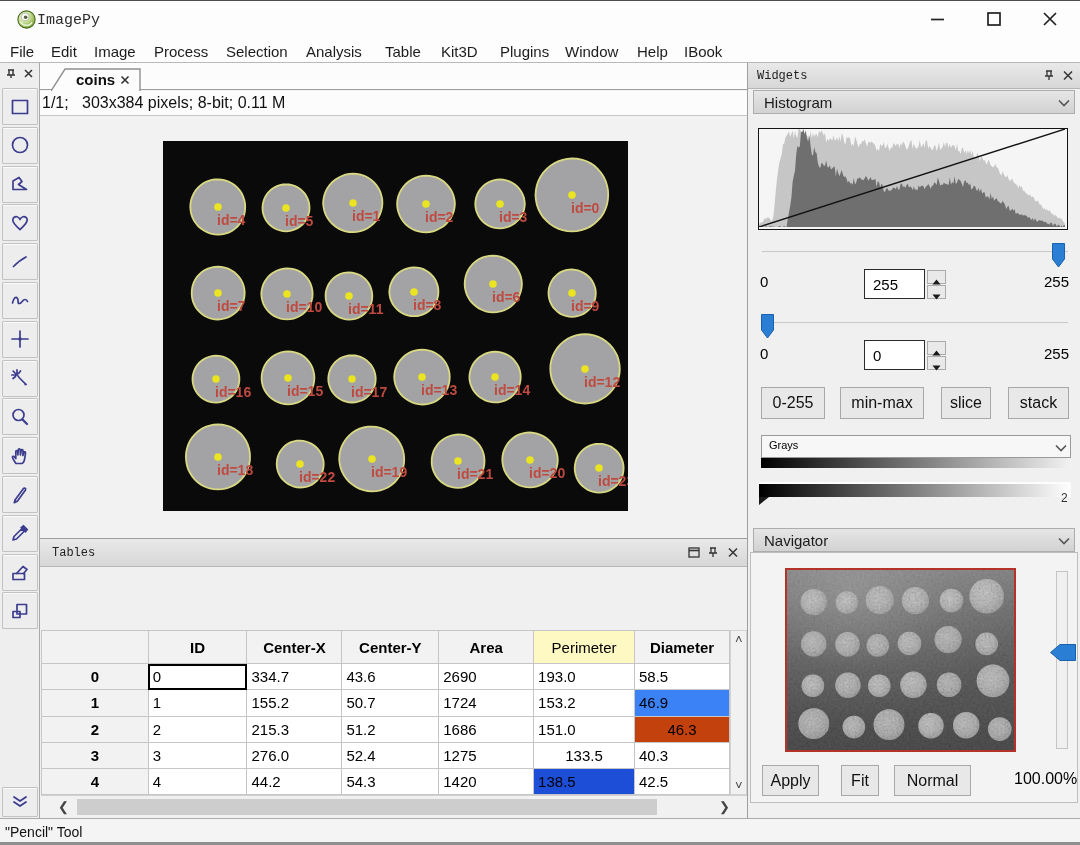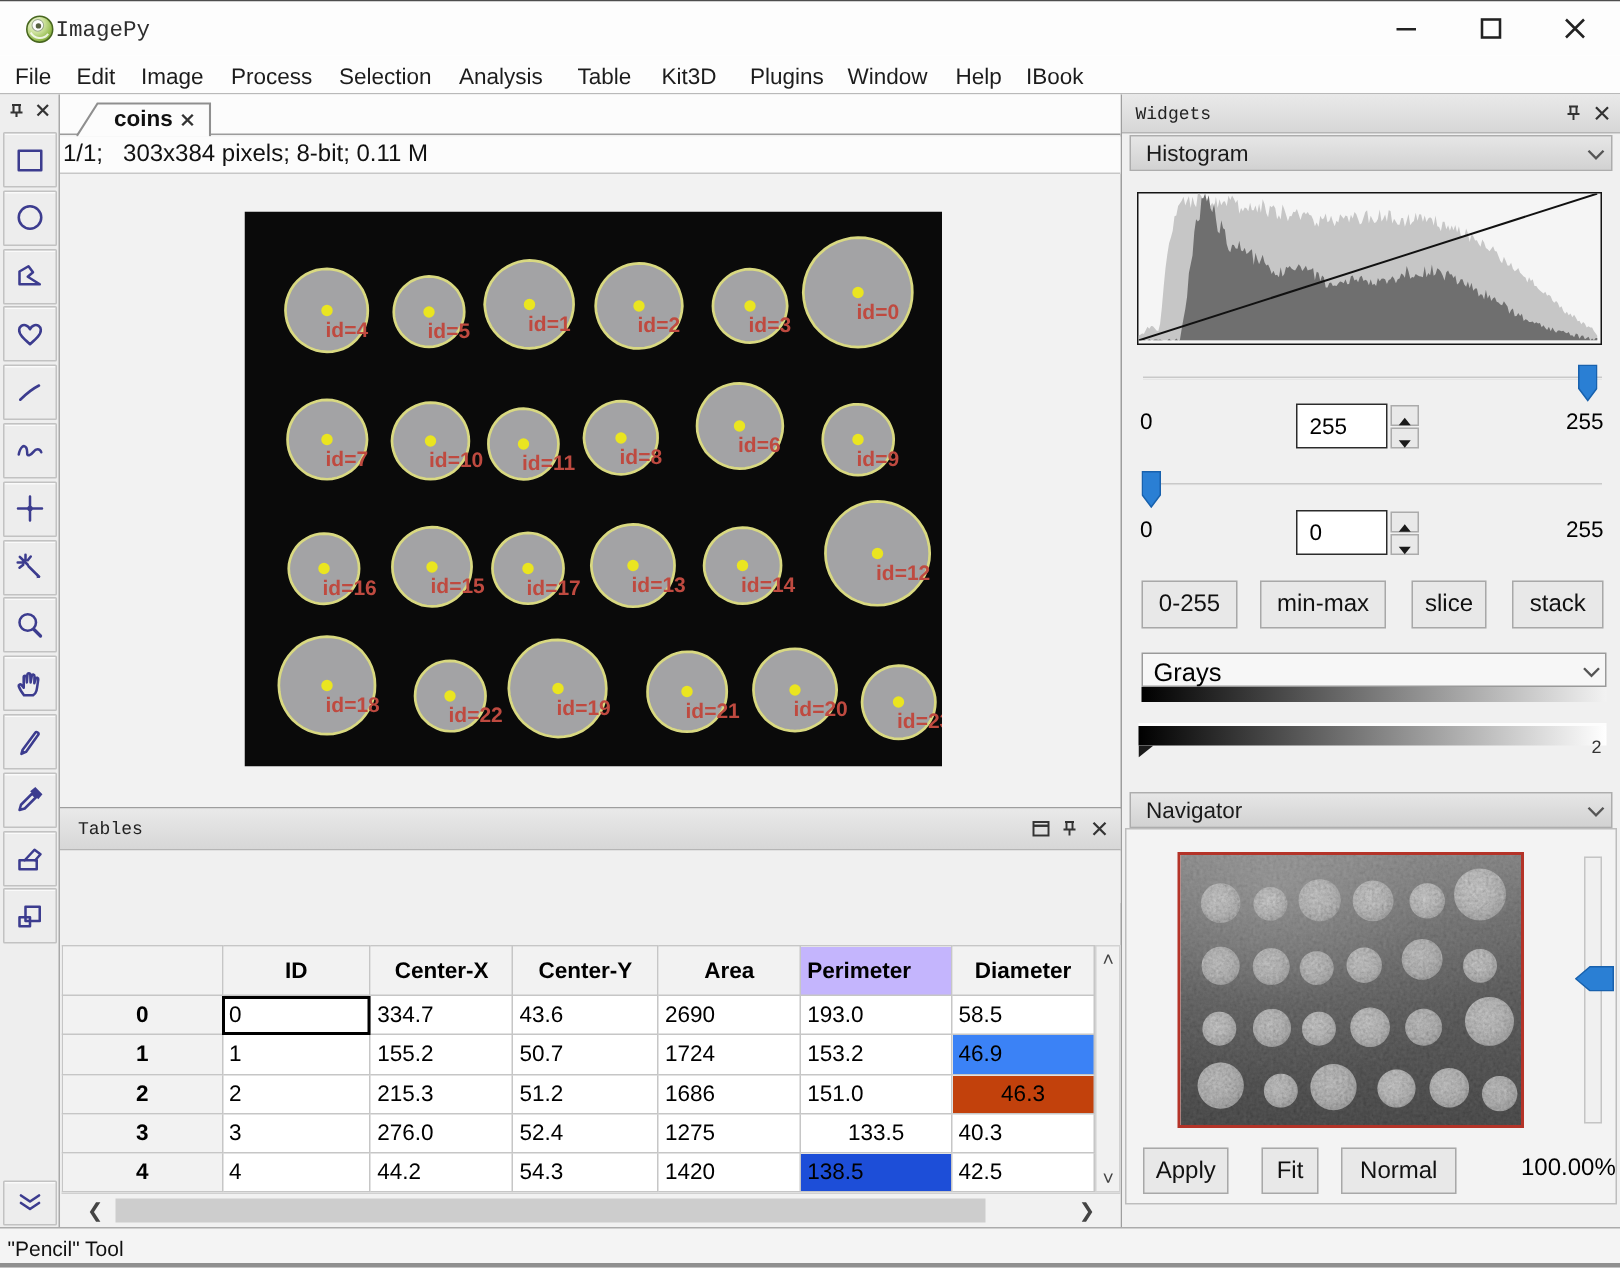--- a/index.html
+++ b/index.html
@@ -286,21 +286,21 @@
             <col style="width:101px">
             <col style="width:95px">
           </colgroup>
           <tbody>
             <tr style="height:33px">
               <th style="background:#f2f2f2;font-weight:bold;text-align:center"></th>
               <th style="background:#f2f2f2;font-weight:bold;text-align:center">ID</th>
               <th style="background:#f2f2f2;font-weight:bold;text-align:center">Center-X</th>
               <th style="background:#f2f2f2;font-weight:bold;text-align:center">Center-Y</th>
               <th style="background:#f2f2f2;font-weight:bold;text-align:center">Area</th>
-              <th style="background:#c4b5fd;font-weight:bold;text-align:left">Perimeter</th>
+              <th style="background:#fef9c3;font-weight:normal;text-align:center">Perimeter</th>
               <th style="background:#f2f2f2;font-weight:bold;text-align:center">Diameter</th>
             </tr>
             <tr style="height:26.3px">
               <th style="background:#f2f2f2;font-weight:bold;text-align:center">0</th>
               <td style="background:#fff;text-align:left;outline:2px solid #000;outline-offset:-2px">0</td>
               <td style="background:#fff;text-align:left">334.7</td>
               <td style="background:#fff;text-align:left">43.6</td>
               <td style="background:#fff;text-align:left">2690</td>
               <td style="background:#fff;text-align:left">193.0</td>
               <td style="background:#fff;text-align:left">58.5</td>
@@ -403,21 +403,21 @@
           <path d="M4.5,0.5 L8.5,5.5 L0.5,5.5 Z" fill="#1a1a1a"></path>
         </svg></div>
 <div class="abs" style="left:179px;top:293px;width:19px;height:14px;background:#e9e9e9;border:1px solid #ababab;text-align:center"><svg width="9" height="6" viewBox="0 0 9 6" style="margin-top:3px">
           <path d="M0.5,0.5 L8.5,0.5 L4.5,5.5 Z" fill="#1a1a1a"></path>
         </svg></div>
 <div class="btn" style="left:13px;top:324px;width:64px;height:32px;line-height:30px">0-255</div>
 <div class="btn" style="left:92px;top:324px;width:84px;height:32px;line-height:30px">min-max</div>
 <div class="btn" style="left:193px;top:324px;width:50px;height:32px;line-height:30px">slice</div>
 <div class="btn" style="left:260px;top:324px;width:61px;height:32px;line-height:30px">stack</div>
 <div class="abs" style="left:13px;top:372px;width:310px;height:23px;background:#f7f7f7;border:1px solid #9a9a9a">
-        <span class="abs" style="left:7px;top:3px;font-size:17px">Grays</span>
+        <span class="abs" style="left:7px;top:3px;font-size:11px">Grays</span>
 <svg class="abs" style="left:292px;top:8px" width="14" height="9" viewBox="0 0 14 9">
           <path d="M2,1.5 L7,6.5 L12,1.5" fill="none" stroke="#555" stroke-width="1.6"></path>
         </svg>
       </div>
 <div class="abs" style="left:13px;top:395px;width:310px;height:10px;background:linear-gradient(to right,#000,#f2f2f2)"></div>
 <div class="abs" style="left:11px;top:419px;width:312px;height:15px;background:linear-gradient(to right,#000,#fff);border-top:2px solid #fdfdfd"></div>
 <svg class="abs" style="left:11px;top:434px" width="10" height="8" viewBox="0 0 10 8">
         <path d="M0,0 L10,0 L0,8 Z" fill="#1a1a1a"></path>
       </svg>
 <span class="abs" style="left:313px;top:428px;font-size:12px;color:#333">2</span>

